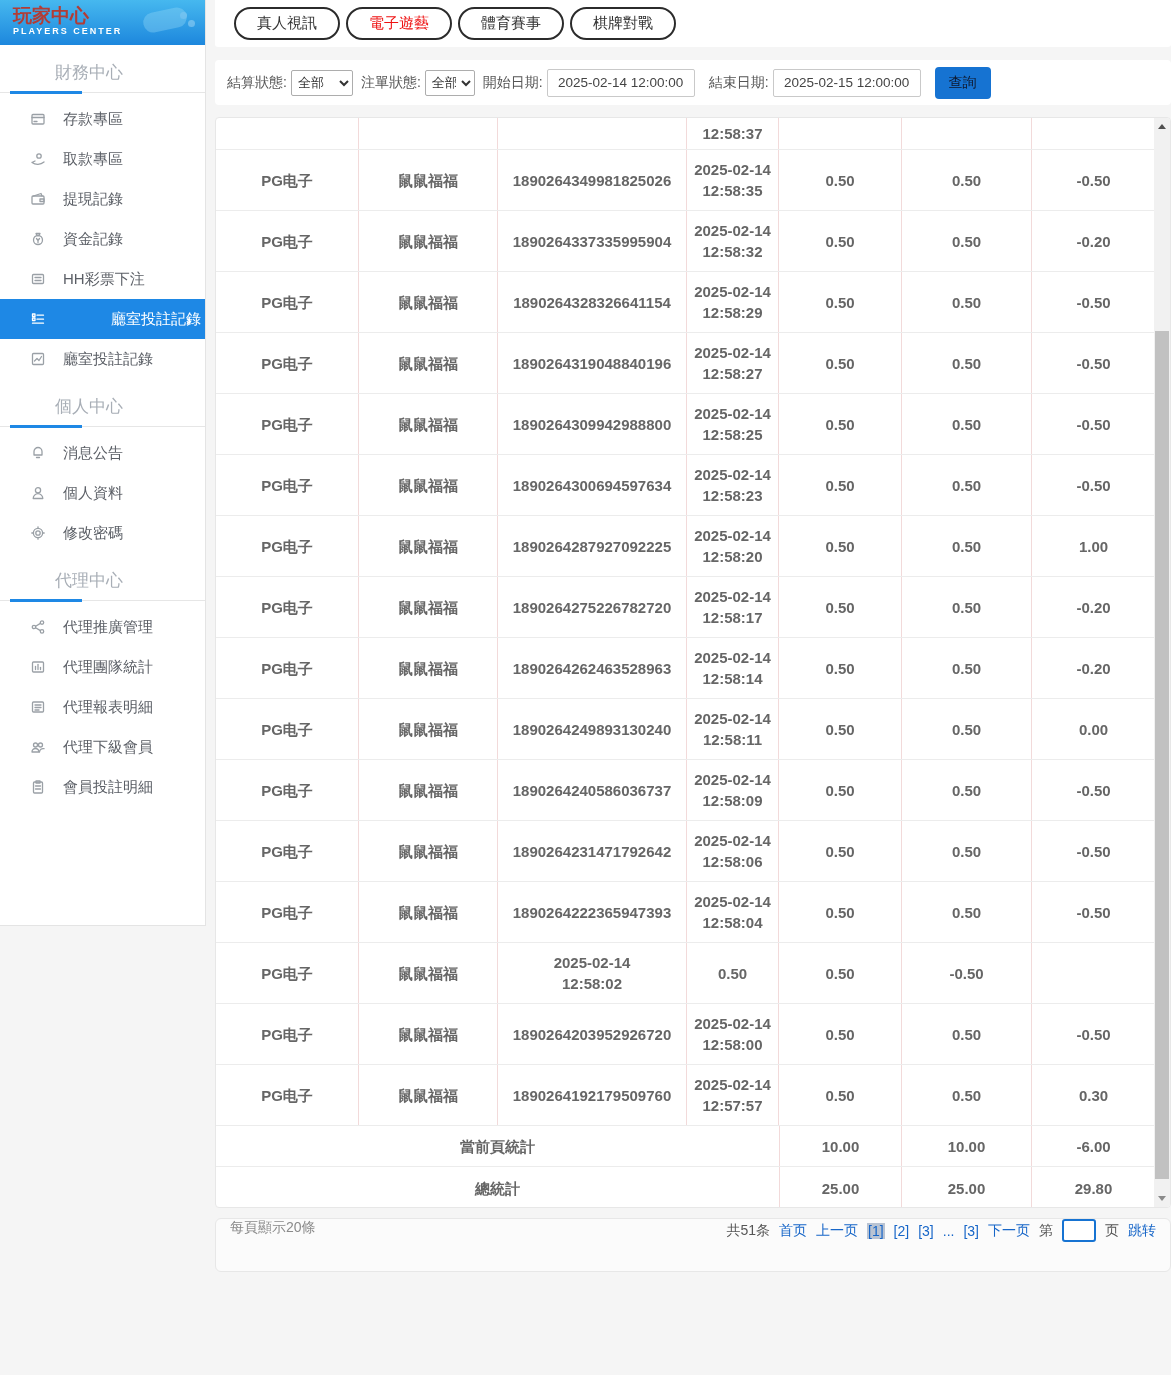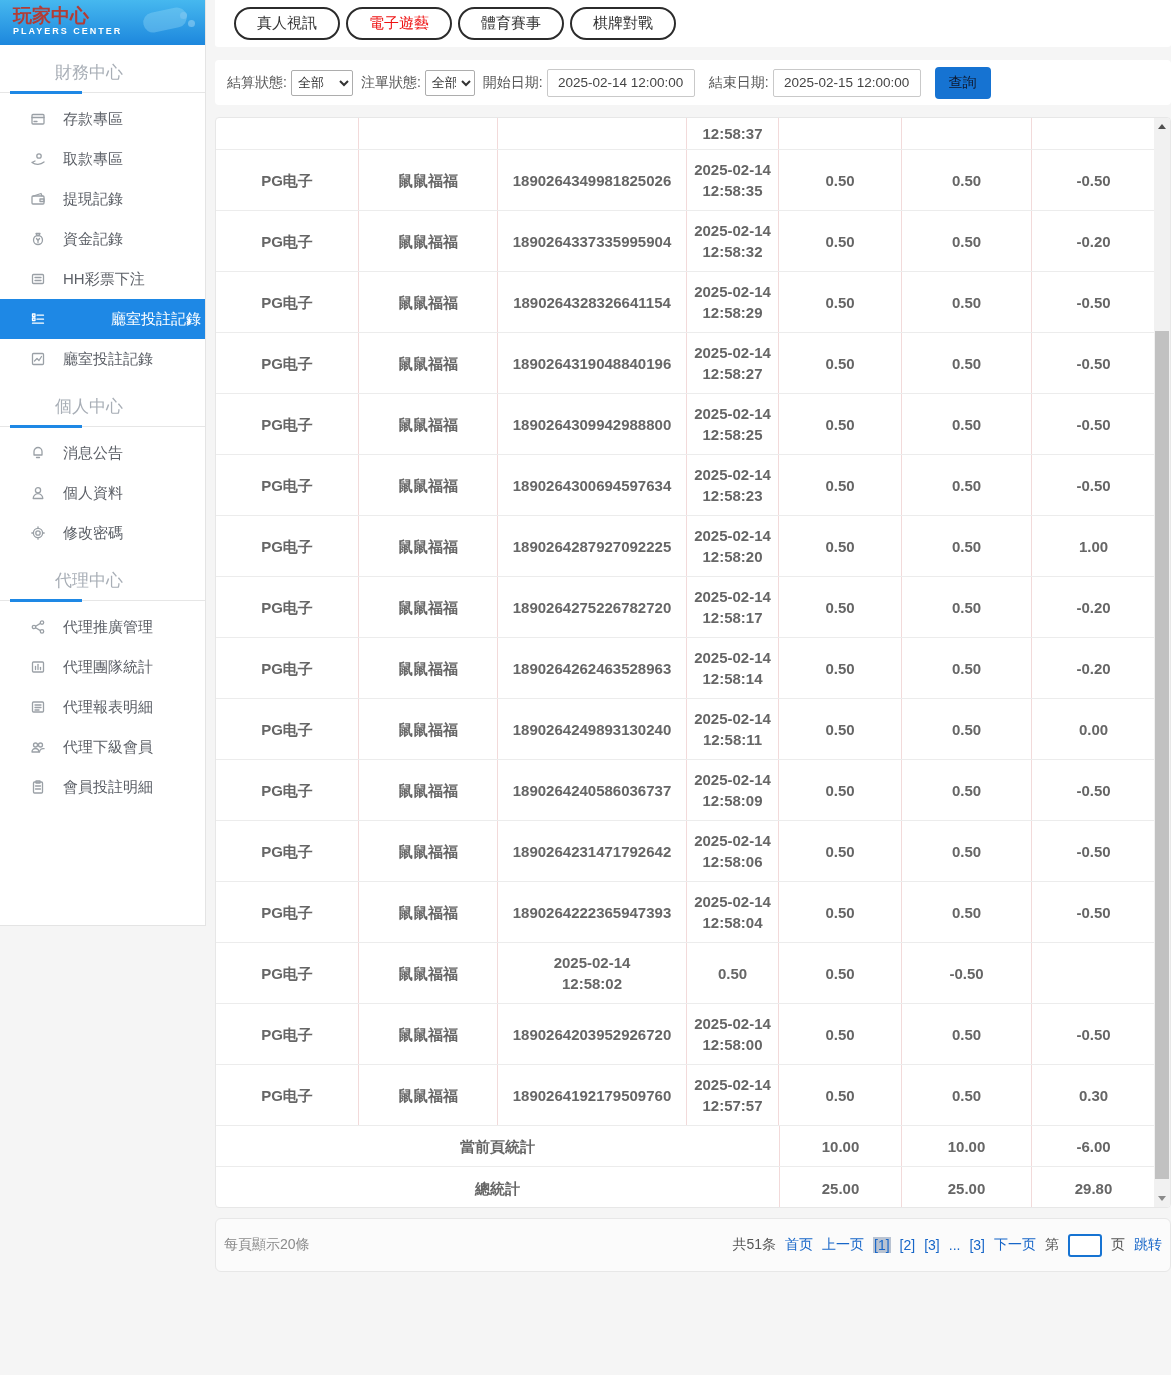--- a/index.html
+++ b/index.html
@@ -91,22 +91,22 @@
   
   .vscroll { position:absolute; right:0; top:0; width:16px; height:100%; background:#f1f1f1; }
   .vs-btn { position:absolute; left:0; width:16px; height:17px; display:flex; align-items:center; justify-content:center; cursor:pointer; }
   .vs-up { top:0; } .vs-down { bottom:0; }
   .tri-up { width:0; height:0; border-left:4px solid transparent; border-right:4px solid transparent; border-bottom:5px solid #505050; }
   .tri-down { width:0; height:0; border-left:4px solid transparent; border-right:4px solid transparent; border-top:5px solid #8a8a8a; }
   .vs-thumb { position:absolute; left:1px; width:14px; top:213px; height:848px; background:#c1c1c1; cursor:grab; }
   
   .pagination {
     margin-top:10px; height:54px; background:#fbfbfb; border:1px solid #e7e7e7;
-    border-radius:6px; display:flex; align-items:center; justify-content:space-between;
-    padding:0 8px; font-size:14px;
+    border-radius:6px; display:flex; align-items:flex-start; justify-content:space-between;
+    padding:0 14px; font-size:14px;
   }
   .pg-left { color:#8a8a8a; }
   .pg-right { display:flex; align-items:center; gap:9px; color:#555; }
   .pg-link { color:#1766c8; cursor:pointer; text-decoration:none; }
   .pg-cur { background:#b9c3d2; color:#1766c8; padding:0 1px; cursor:pointer; }
   .pg-input {
     width:34px; height:23px; border:2px solid #1673d2; border-radius:3px;
     font-size:13px; text-align:center; font-family:"Liberation Sans", sans-serif;
   }
 </style>

